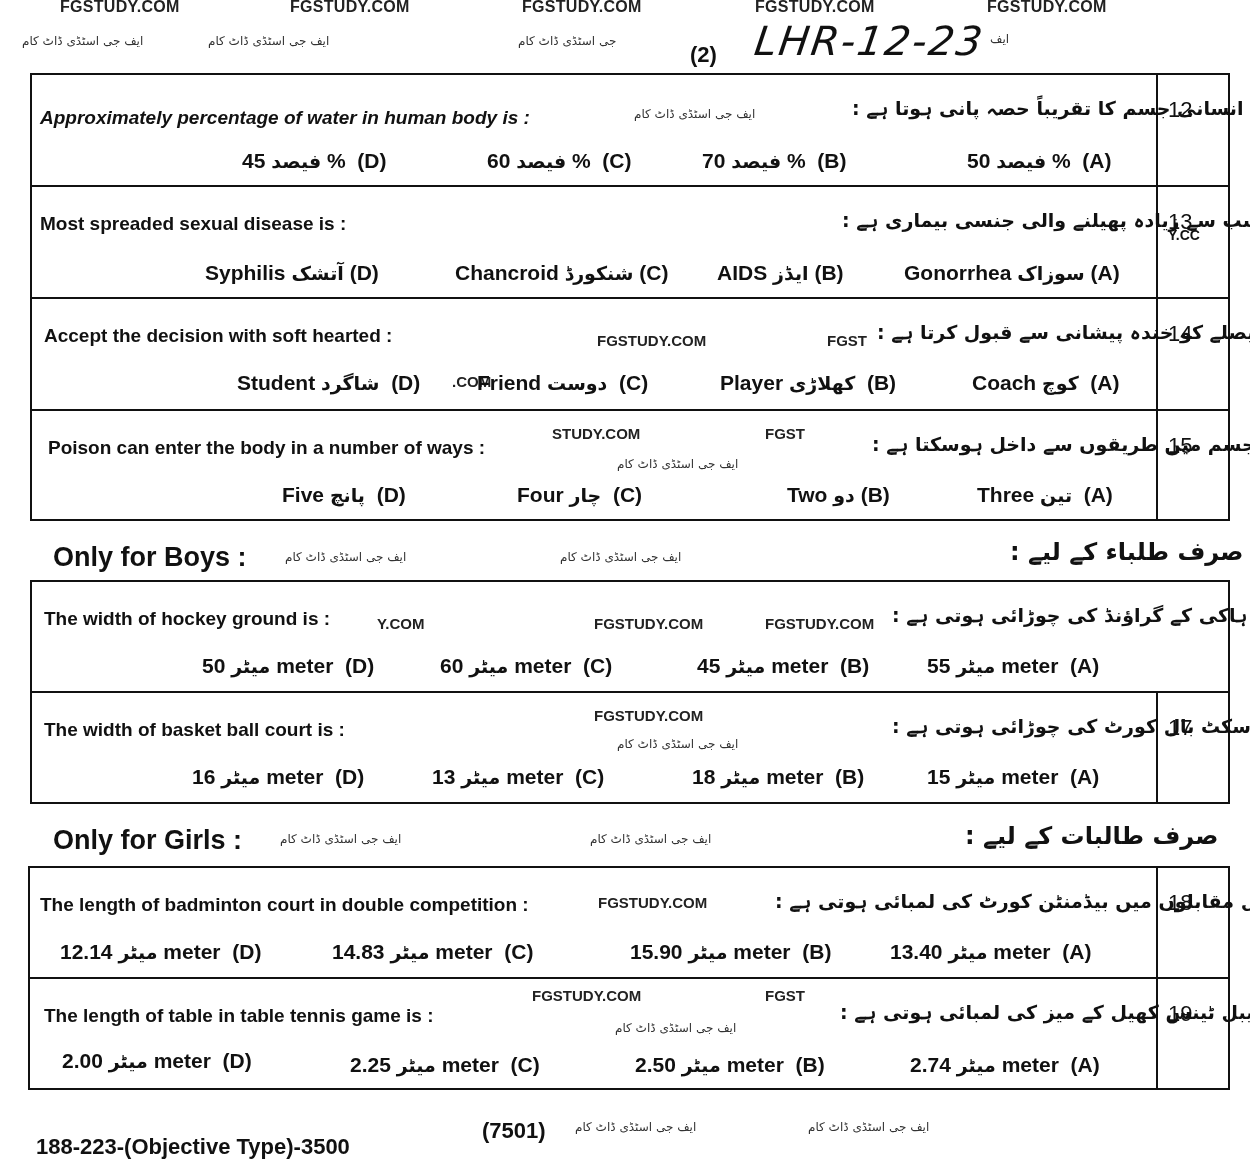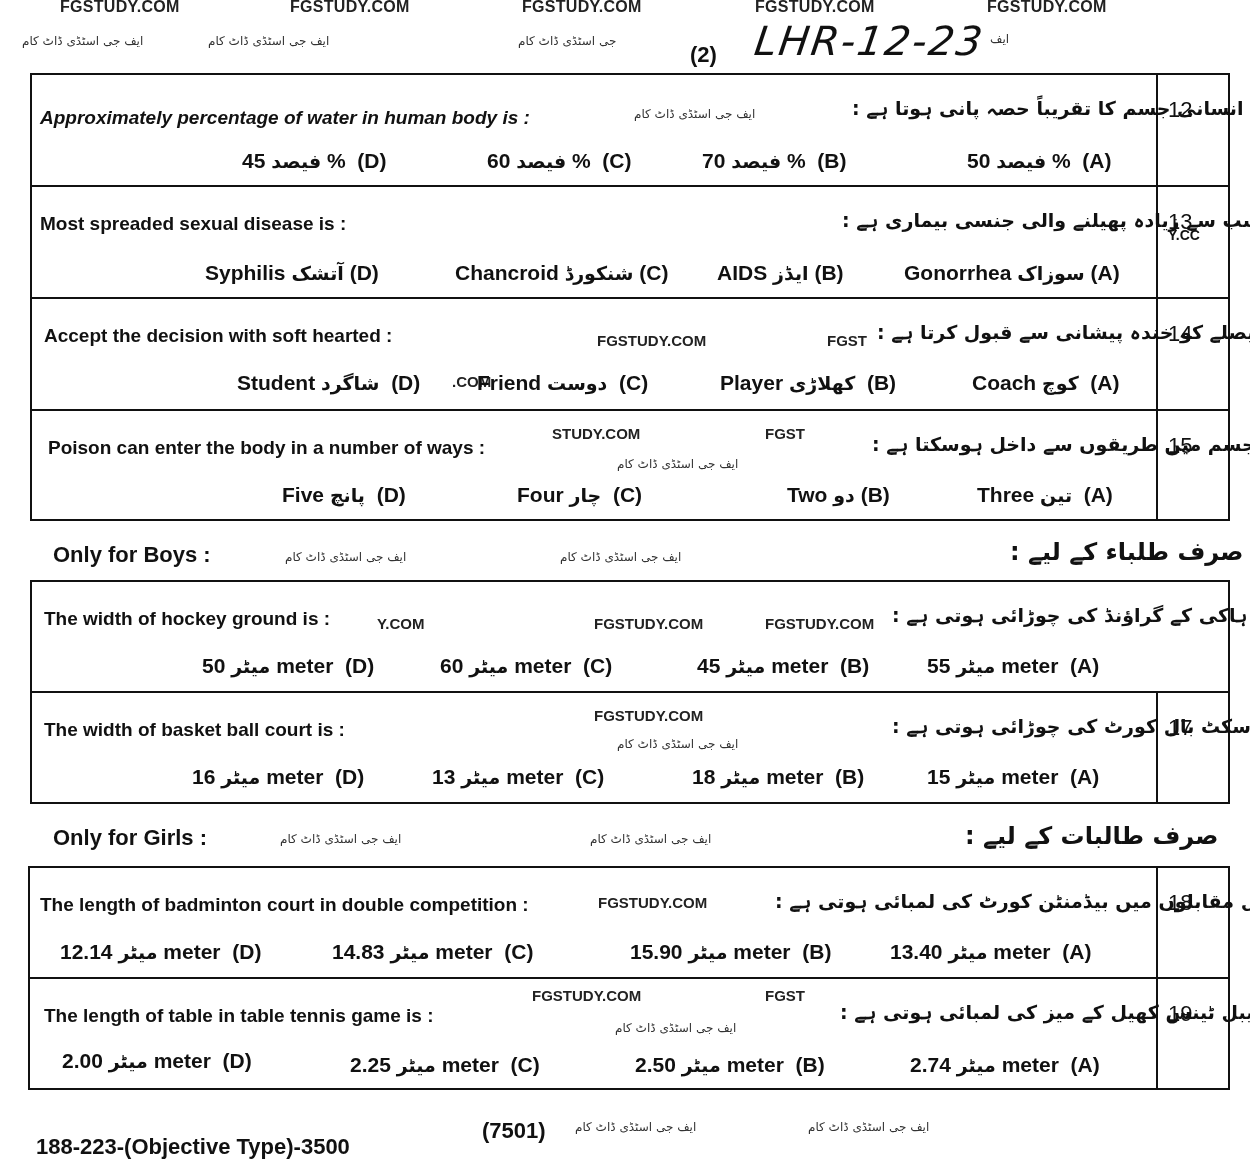--- a/index.html
+++ b/index.html
@@ -9,21 +9,21 @@
   .urdu-wm{font-family:"DejaVu Sans",sans-serif;font-size:12px;color:#333;direction:rtl;}
   .hand{font-family:"DejaVu Sans",sans-serif;font-size:40px;font-style:italic;color:#111;letter-spacing:2px;transform:skewX(-8deg);}
   .page-no{font-size:22px;font-weight:bold;}
   .qbox{position:absolute;border:2px solid #111;box-sizing:border-box;}
   .qnum{position:absolute;right:0;top:0;bottom:0;width:72px;border-left:2px solid #111;box-sizing:border-box;font-size:22px;}
   .qnum span{position:absolute;left:10px;top:22px;}
   .qtext{position:absolute;font-size:19px;font-weight:bold;}
   .urdu{font-family:"DejaVu Sans",sans-serif;font-size:19px;font-weight:bold;direction:rtl;}
   .opt{position:absolute;font-size:21px;font-weight:bold;}
   .small-wm{font-size:15px;font-weight:bold;color:#222;}
-  .section{position:absolute;font-size:22px;font-weight:bold;}
+  .section{position:absolute;font-size:27px;font-weight:bold;}
   .section-ur{position:absolute;font-family:"DejaVu Sans",sans-serif;font-size:24px;font-weight:bold;direction:rtl;}
   .footer{position:absolute;font-size:22px;font-weight:bold;}
 </style>
 </head>
 <body>
 
 <div class="abs wm" style="left:60px;top:-2px;">FGSTUDY.COM</div>
 <div class="abs wm" style="left:290px;top:-2px;">FGSTUDY.COM</div>
 <div class="abs wm" style="left:522px;top:-2px;">FGSTUDY.COM</div>
 <div class="abs wm" style="left:755px;top:-2px;">FGSTUDY.COM</div>

